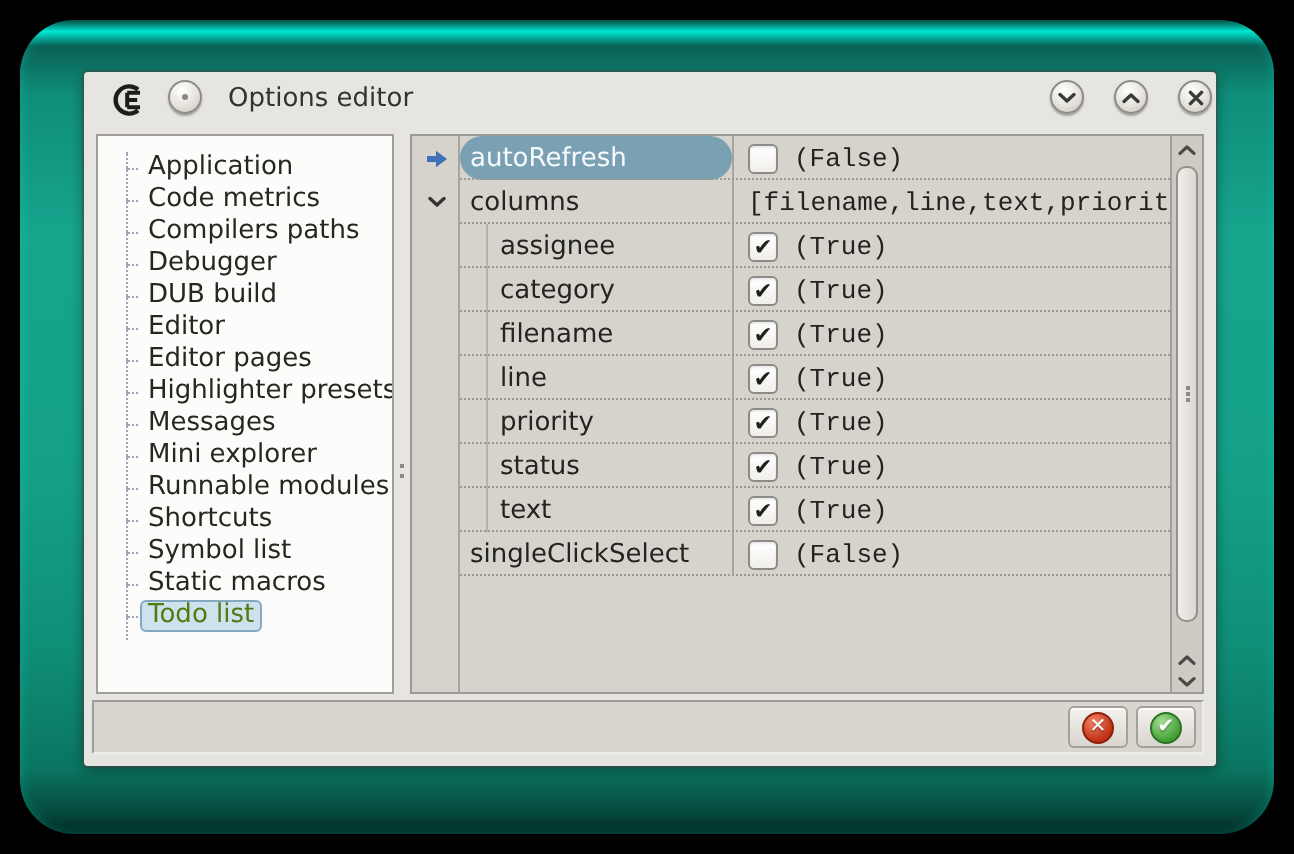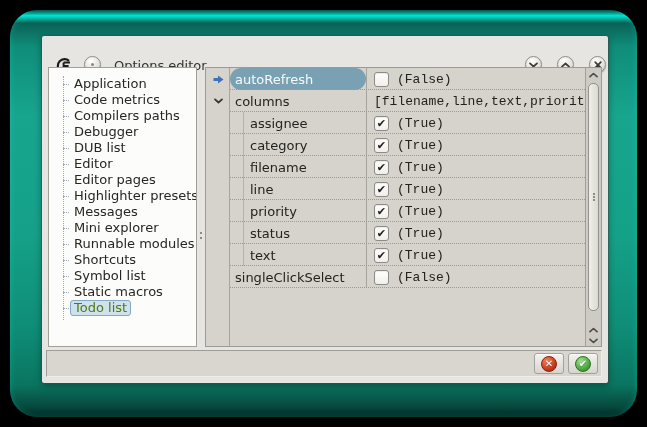--- a/index.html
+++ b/index.html
@@ -18,21 +18,21 @@
       #06493d 97.5%, #022520 100%);
     box-shadow:inset 0 0 6px rgba(0,255,230,.25);
   }
   
   .dialog{
     position:absolute;left:42px;top:36px;width:566px;height:347px;
     background:#e6e5e1;border-radius:2px;
     box-shadow:0 0 0 1px rgba(70,70,64,.45), 0 2px 7px rgba(0,25,18,.45);
   }
   
-  .titlebar{position:absolute;left:0;top:16px;right:0;height:27px;}
+  .titlebar{position:absolute;left:0;top:0;right:0;height:27px;}
   .logo{position:absolute;left:12px;top:4px;width:20px;height:20px;}
   .wcircle{
     width:17px;height:17px;border-radius:50%;border:1px solid #8f8d87;
     background:radial-gradient(circle at 40% 28%,#ffffff,#e4e1db 58%,#c9c6c0);
     box-shadow:0 1px 1px rgba(0,0,0,.3);
     display:flex;align-items:center;justify-content:center;box-sizing:border-box;
     position:absolute;top:4px;
   }
   .menu-btn{left:42px;}
   .wbtn-min{right:66px;} .wbtn-max{right:34px;} .wbtn-close{right:2px;}
@@ -149,21 +149,21 @@
         <div class="side-item">
           <span class="conn"></span>
           <span class="lbl">Compilers paths</span>
         </div>
         <div class="side-item">
           <span class="conn"></span>
           <span class="lbl">Debugger</span>
         </div>
         <div class="side-item">
           <span class="conn"></span>
-          <span class="lbl">DUB list</span>
+          <span class="lbl">DUB build</span>
         </div>
         <div class="side-item">
           <span class="conn"></span>
           <span class="lbl">Editor</span>
         </div>
         <div class="side-item">
           <span class="conn"></span>
           <span class="lbl">Editor pages</span>
         </div>
         <div class="side-item">

